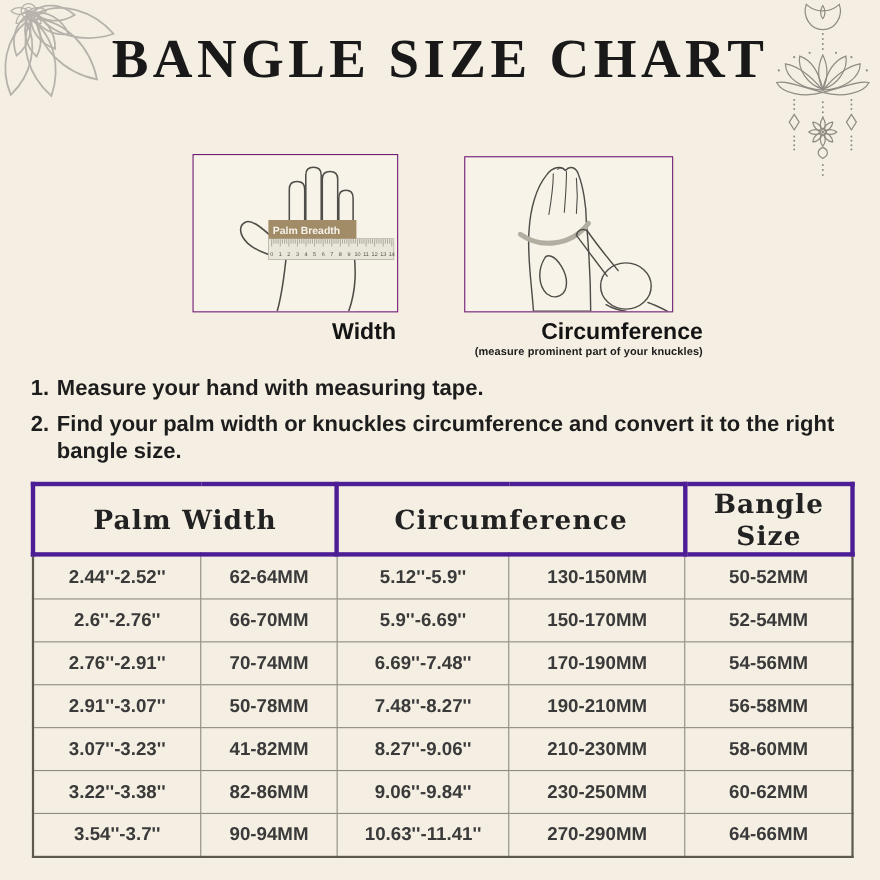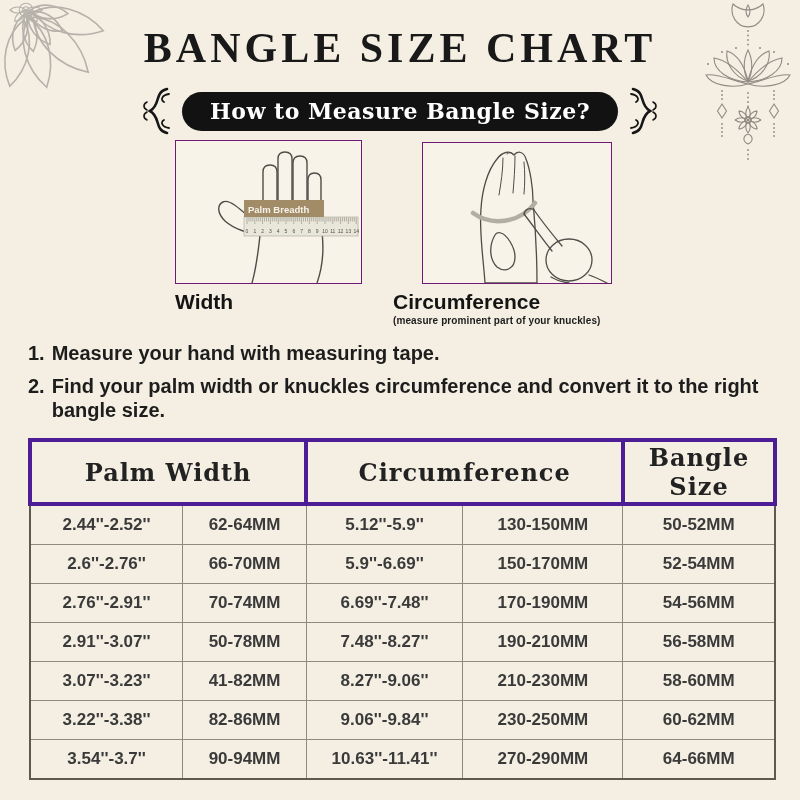--- a/index.html
+++ b/index.html
@@ -9,21 +9,21 @@
     font-family:"Liberation Sans", sans-serif;
   }
   .deco { position:absolute; pointer-events:none; }
   .mandala { left:0; top:0; }
   .lotus-ornament { right:2px; top:0; }
 
   .page-title {
     position:absolute; top:24px; left:0; width:100%;
     text-align:center; margin:0;
     font-family:"Liberation Serif", serif;
-    font-size:42px; font-weight:700; letter-spacing:4px;
+    font-size:50px; font-weight:700; letter-spacing:4px;
     color:#191919;
   }
   .badge-row {
     position:absolute; top:84px; left:0; width:100%;
     display:flex; align-items:center; justify-content:center; gap:10px;
   }
   .badge-pill {
     background:#121212; color:#ffffff;
     border-radius:20px; height:39px; line-height:39px;
     padding:0 28px;
@@ -31,21 +31,21 @@
     font-size:22px; font-weight:700; letter-spacing:0.5px;
   }
 
   .diagram-box {
     position:absolute; border:1px solid #701a75; background:#f7f3e8;
   }
   .box-width { left:175px; top:140px; width:185px; height:142px; }
   .box-circ  { left:422px; top:142px; width:188px; height:140px; }
 
   .caption {
-    position:absolute; text-align:left; color:#141414;
+    position:absolute; text-align:right; color:#141414;
     font-size:21px; font-weight:700;
   }
   .caption-width { left:175px; top:290px; width:185px; }
   .caption-circ  { left:393px; top:290px; width:246px; }
   .subcaption {
     font-size:10px; font-weight:700; color:#1c1c1c; margin-top:1px;
     letter-spacing:0.1px;
   }
 
   .instructions { position:absolute; left:28px; top:341px; width:756px; }
@@ -171,41 +171,20 @@
             <circle cx="-26" cy="136" r="0.9"></circle>
         </g>
         <path d="M26,104 L30.5,111 L26,118 L21.5,111 Z"></path>
         <path d="M-26,104 L-21.5,111 L-26,118 L-30.5,111 Z"></path>
       </g>
     </g>
   </svg>
 
   <h1 class="page-title">BANGLE SIZE CHART</h1>
 
-  <div class="badge-row">
-    <svg width="30" height="54" viewBox="0 0 30 54">
-      <g stroke="#161616" fill="none" stroke-linecap="round">
-        <path stroke-width="2.6" d="M25,5 C12,8 19,21 8,27 C19,33 12,46 25,49"></path>
-        <path stroke-width="1.8" d="M27,10 C20,11 18,16 22,18"></path>
-        <path stroke-width="1.8" d="M27,44 C20,43 18,38 22,36"></path>
-        <path stroke-width="1.6" d="M5,18 C1,20 1,24 5,26"></path>
-        <path stroke-width="1.6" d="M5,36 C1,34 1,30 5,28"></path>
-      </g>
-    </svg>
-    <div class="badge-pill">How to Measure Bangle Size?</div>
-    <svg width="30" height="54" viewBox="0 0 30 54">
-      <g transform="translate(30,0) scale(-1,1)" stroke="#161616" fill="none" stroke-linecap="round">
-        <path stroke-width="2.6" d="M25,5 C12,8 19,21 8,27 C19,33 12,46 25,49"></path>
-        <path stroke-width="1.8" d="M27,10 C20,11 18,16 22,18"></path>
-        <path stroke-width="1.8" d="M27,44 C20,43 18,38 22,36"></path>
-        <path stroke-width="1.6" d="M5,18 C1,20 1,24 5,26"></path>
-        <path stroke-width="1.6" d="M5,36 C1,34 1,30 5,28"></path>
-      </g>
-    </svg>
-  </div>
 
   <div class="diagram-box box-width">
     <svg width="185" height="142" viewBox="0 0 185 142">
       <g stroke="#4f4d49" stroke-width="1.4" fill="#f7f3e8" stroke-linejoin="round">
         <path d="M87,95 L87,31 Q87,24 94,24 Q101,24 101,31 L101,95 Z"></path>
         <path d="M102,95 L102,18 Q102,11 109,11 Q116,11 116,18 L116,95 Z"></path>
         <path d="M117,95 L117,22 Q117,15 124,15 Q131,15 131,22 L131,95 Z"></path>
         <path d="M132,95 L132,39 Q132,32 138.5,32 Q145,32 145,39 L145,95 Z"></path>
         <path d="M86,92 C74,94 58,88 49,80 C41,72 41,64 47,61 C53,58 63,67 73,76 C79,81 84,86 86,90 Z"></path>
         <path d="M82,86 L149,84 L147,142 L74,142 Z" stroke="none"></path>

